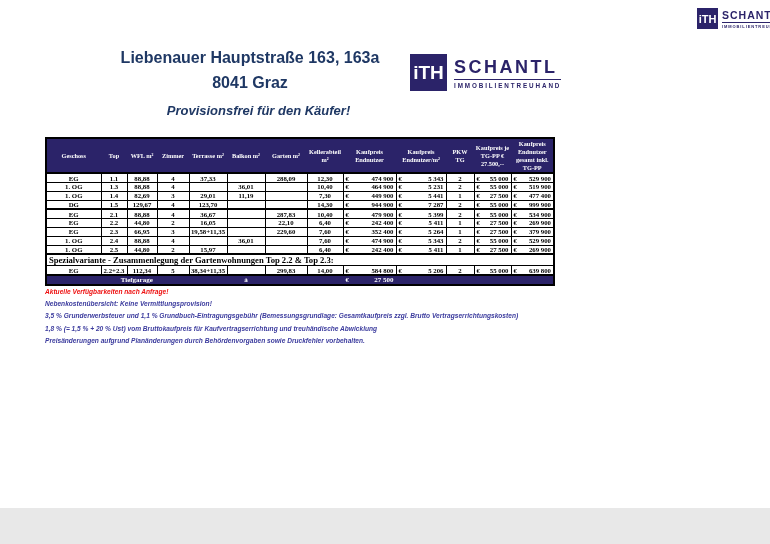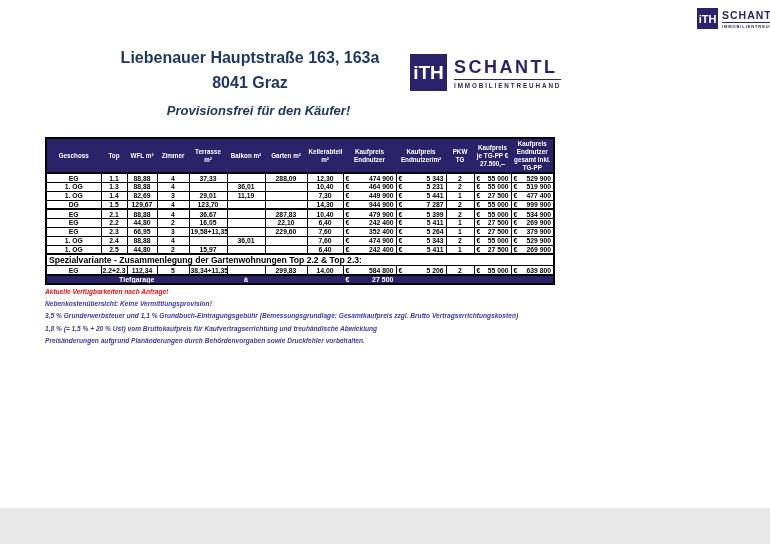--- a/index.html
+++ b/index.html
@@ -39,20 +39,21 @@
   .title-block { position:absolute; top:50px; left:0; width:500px; text-align:center; color:#1f3864; }
   .title-line { font-size:16px; font-weight:bold; line-height:1; }
   .title-line.second { margin-top:9px; }
   .title-sub { margin-top:12px; font-size:13px; font-weight:bold; font-style:italic;padding-left:17px; }
 
   
   table.price-table {
     position:absolute; top:137px; left:45px; width:463px;
     border-collapse:collapse; table-layout:fixed;
     border:2px solid #000;
+    font-family:Liberation Serif, serif;
   }
   .price-table th {
     background:#2b2369; color:#ffffff; font-weight:bold; font-size:6.3px; line-height:1.25;
     text-align:center; vertical-align:middle; border:1px solid #2b2369; padding:1px 1px;
   }
   .price-table thead tr { height:35px; border-bottom:2px solid #000; }
   .price-table tbody tr { height:9px; }
   .price-table td {
     border:1px solid #000; font-size:6.8px; font-weight:bold; color:#000;
     text-align:center; vertical-align:middle; padding:0 1px; white-space:nowrap; overflow:hidden;

